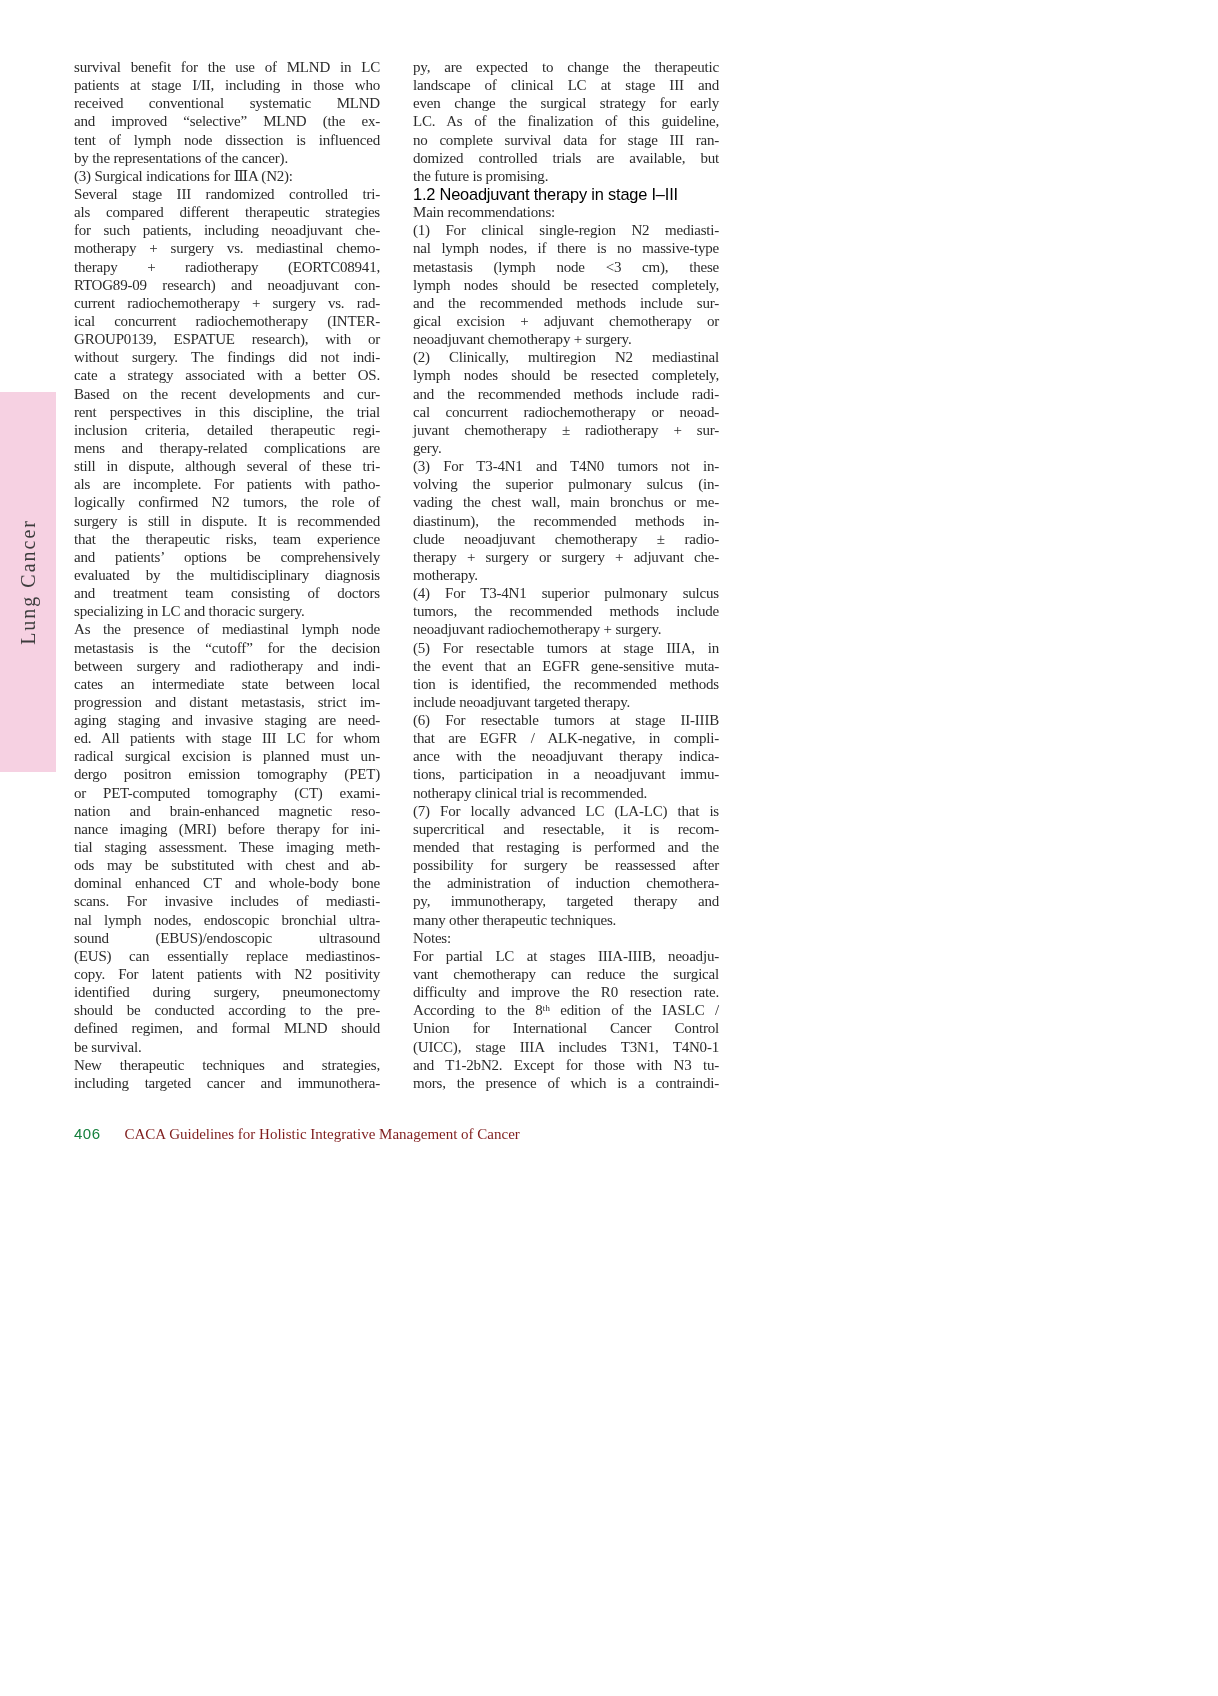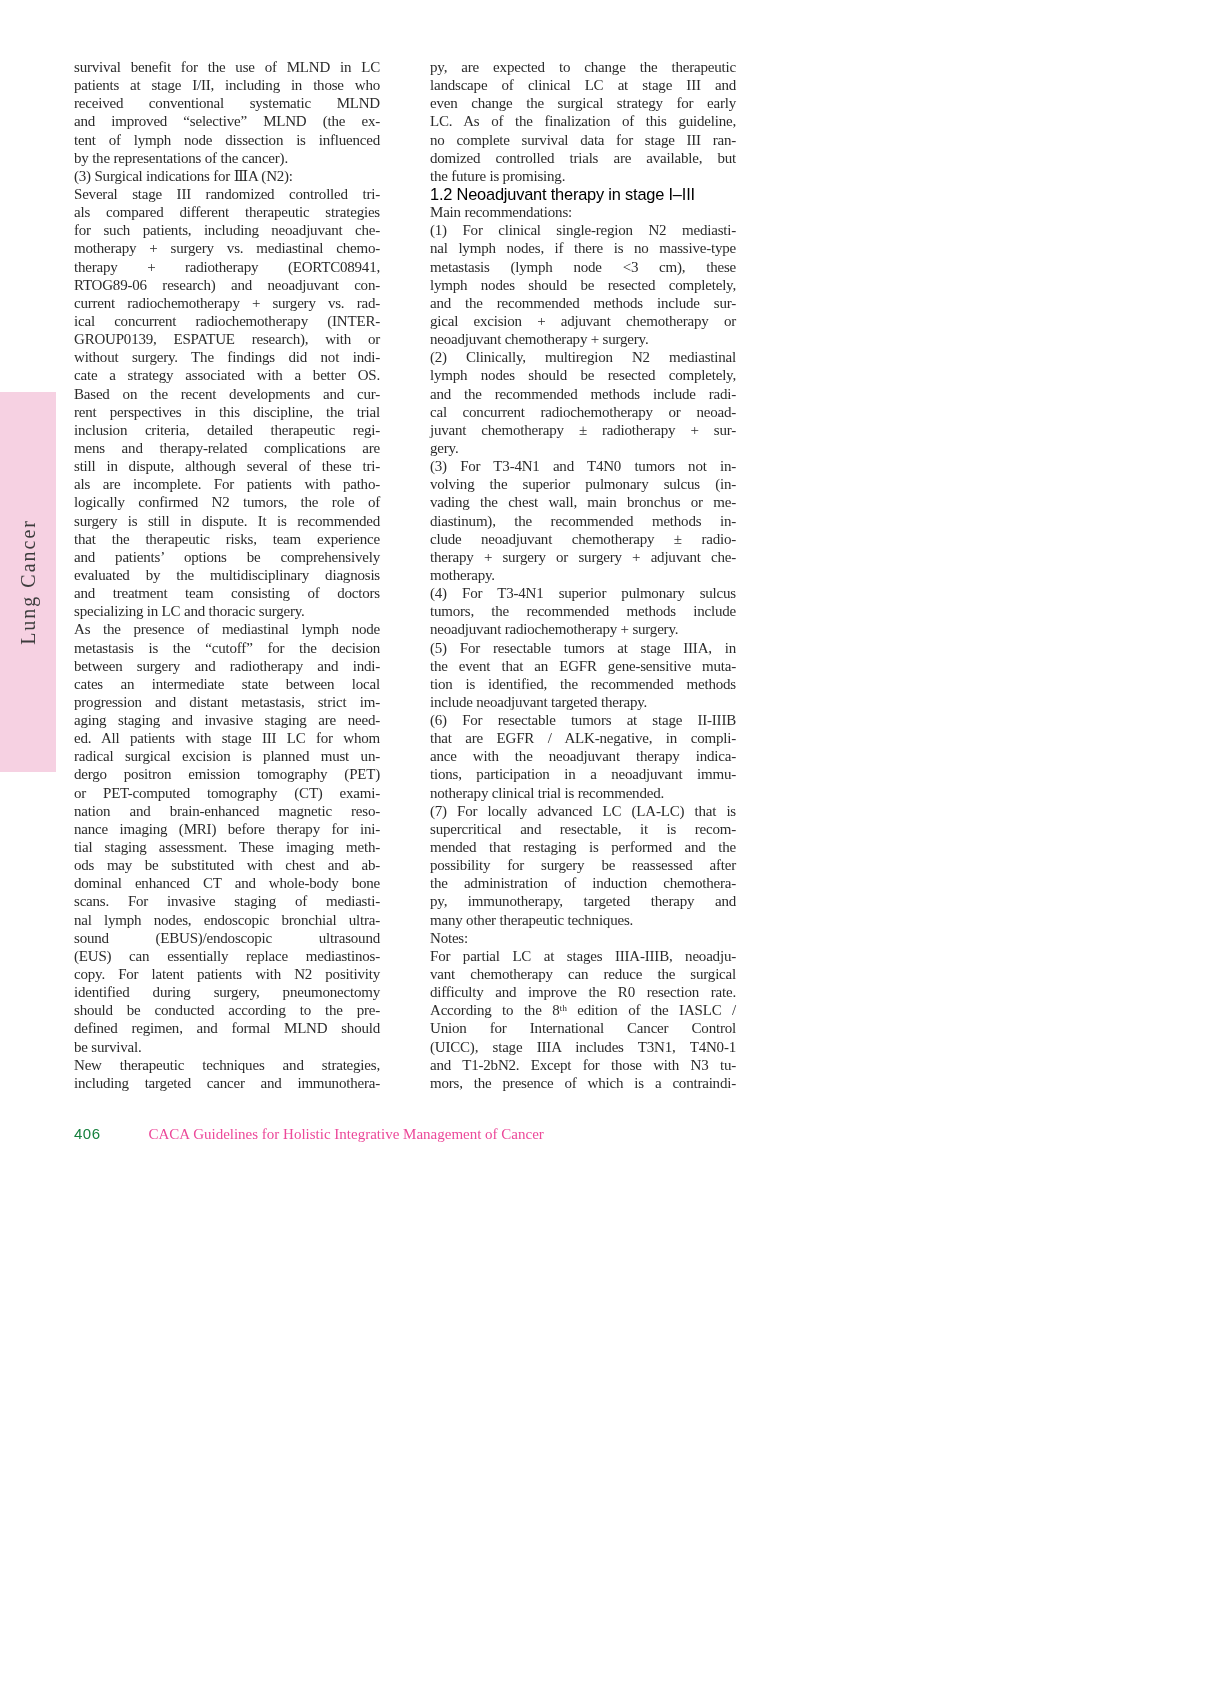--- a/index.html
+++ b/index.html
@@ -8,21 +8,21 @@
     width: 1218px;
     height: 1696px;
     background: #ffffff;
     overflow: hidden;
   }
   .columns {
     position: absolute;
     left: 74px;
     top: 58px;
     display: flex;
-    gap: 50px;
+    gap: 33px;
   }
   .col { width: 306px; }
   .line {
     font-family: "Liberation Serif", "DejaVu Serif", serif;
     font-size: 15px;
     letter-spacing: -0.2px;
     color: #2b2b2b;
     height: 18.15px;
     line-height: 18.15px;
     text-align: justify;
@@ -67,22 +67,21 @@
   }
   .page-num {
     font-family: "Liberation Sans", "DejaVu Sans", sans-serif;
     font-size: 15px;
     color: #15803d;
     letter-spacing: 0.5px;
   }
   .footer-text {
     font-family: "Liberation Serif", "DejaVu Serif", serif;
     font-size: 15px;
-    color: #ec4899;
-    margin-left: 24px;
+    color: #7f1d1d;
   }
 </style>
 </head>
 <body>
 
 <div class="page">
 
   <div class="side-tab" id="side-tab" style="background: rgb(246, 209, 226);">
     <span class="side-tab-label">Lung Cancer</span>
   </div>
@@ -94,21 +93,21 @@
         <div class="line">received conventional systematic MLND</div>
         <div class="line">and improved “selective” MLND (the ex-</div>
         <div class="line">tent of lymph node dissection is influenced</div>
         <div class="line end">by the representations of the cancer).</div>
         <div class="line end">(3) Surgical indications for ⅢA (N2):</div>
         <div class="line">Several stage III randomized controlled tri-</div>
         <div class="line">als compared different therapeutic strategies</div>
         <div class="line">for such patients, including neoadjuvant che-</div>
         <div class="line">motherapy + surgery vs. mediastinal chemo-</div>
         <div class="line">therapy + radiotherapy (EORTC08941,</div>
-        <div class="line">RTOG89-06 research) and neoadjuvant con-</div>
+        <div class="line">RTOG89-09 research) and neoadjuvant con-</div>
         <div class="line">current radiochemotherapy + surgery vs. rad-</div>
         <div class="line">ical concurrent radiochemotherapy (INTER-</div>
         <div class="line">GROUP0139, ESPATUE research), with or</div>
         <div class="line">without surgery. The findings did not indi-</div>
         <div class="line">cate a strategy associated with a better OS.</div>
         <div class="line">Based on the recent developments and cur-</div>
         <div class="line">rent perspectives in this discipline, the trial</div>
         <div class="line">inclusion criteria, detailed therapeutic regi-</div>
         <div class="line">mens and therapy-related complications are</div>
         <div class="line">still in dispute, although several of these tri-</div>
@@ -128,21 +127,21 @@
         <div class="line">aging staging and invasive staging are need-</div>
         <div class="line">ed. All patients with stage III LC for whom</div>
         <div class="line">radical surgical excision is planned must un-</div>
         <div class="line">dergo positron emission tomography (PET)</div>
         <div class="line">or PET-computed tomography (CT) exami-</div>
         <div class="line">nation and brain-enhanced magnetic reso-</div>
         <div class="line">nance imaging (MRI) before therapy for ini-</div>
         <div class="line">tial staging assessment. These imaging meth-</div>
         <div class="line">ods may be substituted with chest and ab-</div>
         <div class="line">dominal enhanced CT and whole-body bone</div>
-        <div class="line">scans. For invasive staging of mediasti-</div>
+        <div class="line">scans. For invasive includes of mediasti-</div>
         <div class="line">nal lymph nodes, endoscopic bronchial ultra-</div>
         <div class="line">sound (EBUS)/endoscopic ultrasound</div>
         <div class="line">(EUS) can essentially replace mediastinos-</div>
         <div class="line">copy. For latent patients with N2 positivity</div>
         <div class="line">identified during surgery, pneumonectomy</div>
         <div class="line">should be conducted according to the pre-</div>
         <div class="line">defined regimen, and formal MLND should</div>
         <div class="line end">be survival.</div>
         <div class="line">New therapeutic techniques and strategies,</div>
         <div class="line">including targeted cancer and immunothera-</div>

